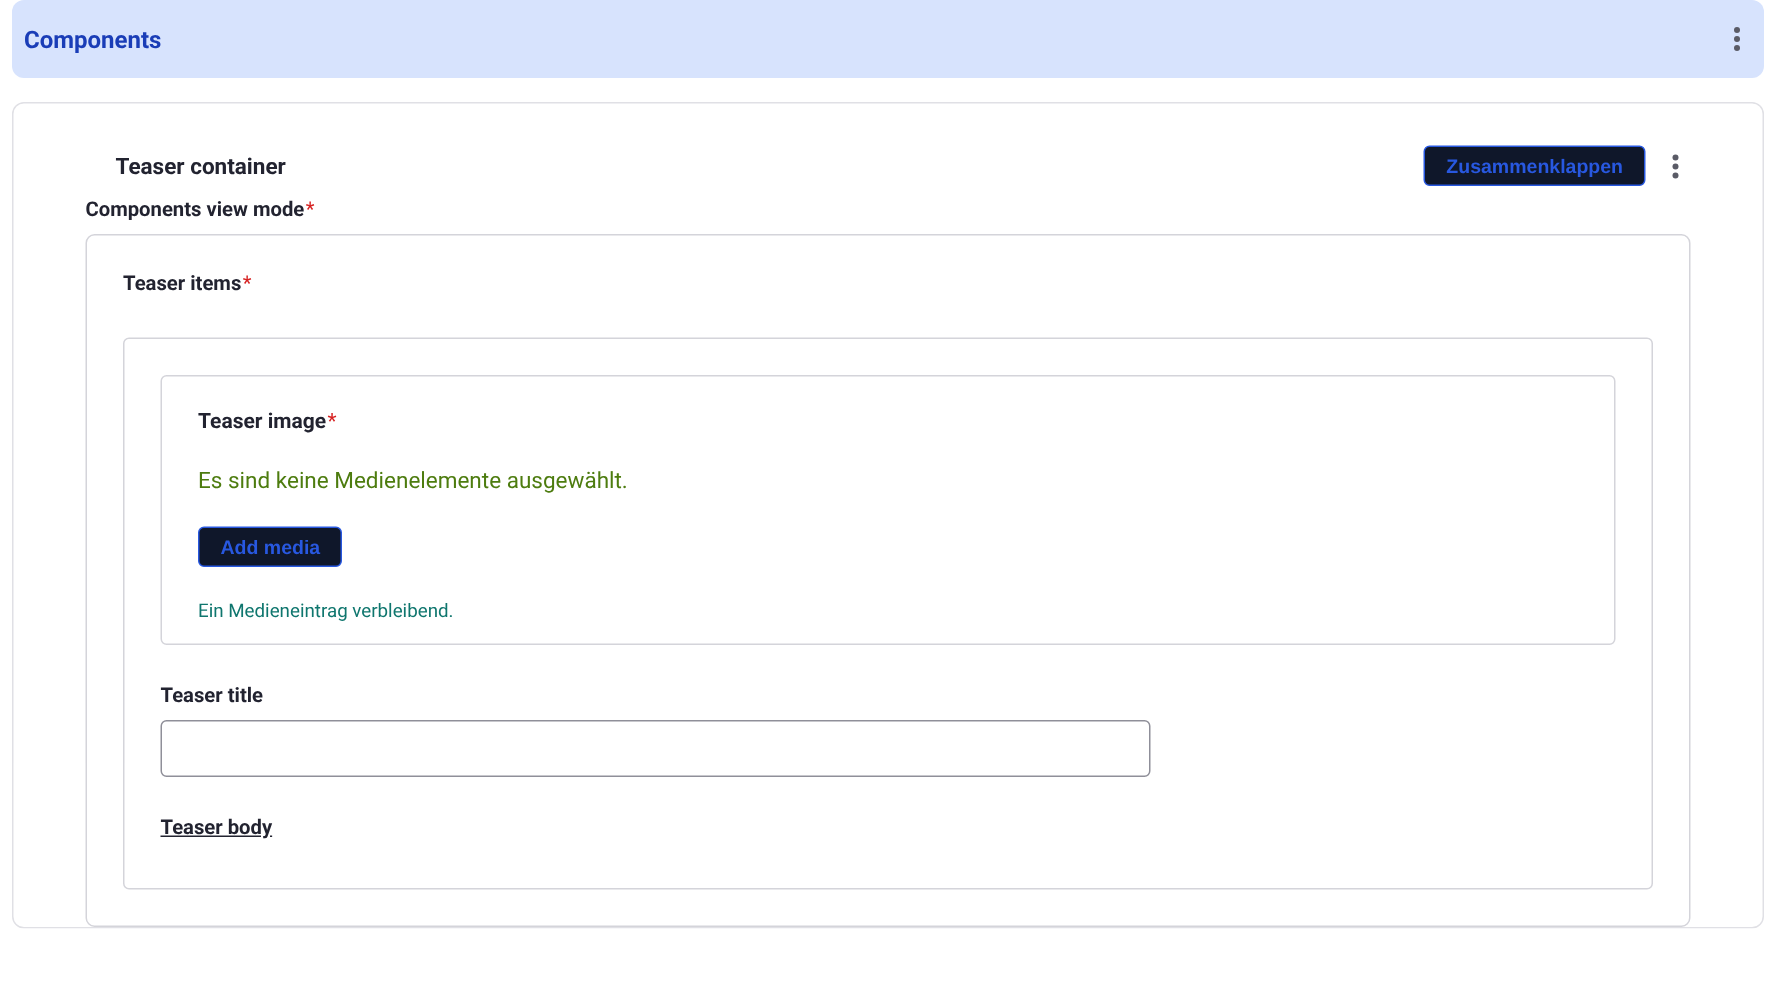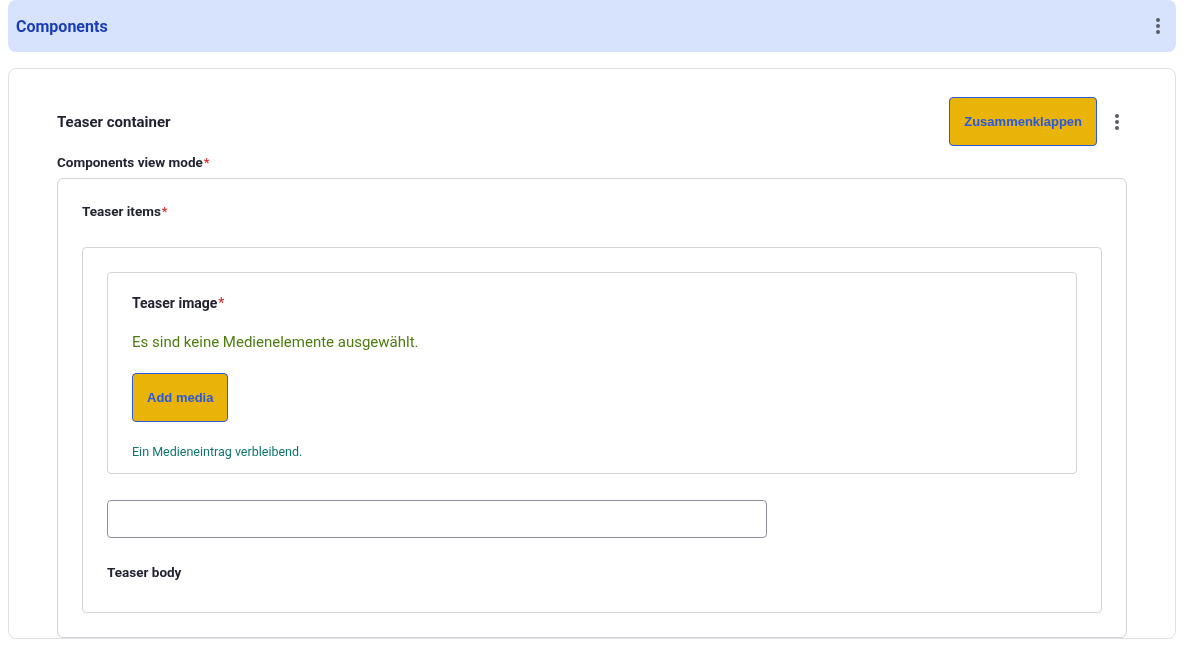--- a/index.html
+++ b/index.html
@@ -55,32 +55,33 @@
     .card-header {
       display: flex;
       align-items: center;
       justify-content: space-between;
       margin-bottom: 8px;
     }
     .card-title {
       font-weight: 700;
       font-size: 15px;
       color: #222330;
+      margin-left: 20px;
     }
     .header-actions {
       display: flex;
       align-items: center;
       gap: 10px;
     }
     .btn-outline {
-      background: #eab308;
+      background: #0f172a;
       border: 1.5px solid #2858e0;
       color: #2858e0;
       border-radius: 4px;
-      padding: 16px 14px;
+      padding: 5px 14px;
       font-weight: 600;
       font-size: 13px;
       cursor: pointer;
     }
     .field-label {
       font-weight: 700;
       font-size: 13.5px;
       color: #222330;
       margin-bottom: 8px;
       display: block;
@@ -176,20 +177,21 @@
       padding: 10px 12px;
       font-size: 14px;
       background: #fff;
       color: #222330;
     }
     .field-block {
       margin-bottom: 26px;
     }
     .field-block:last-child {
       margin-bottom: 0;
+      text-decoration: underline;
     }
   </style>
 </head>
 <body>
 
 <div class="header-bar">
   <div class="header-title">Components</div>
   <div class="kebab-icon">
     <span></span>
       <span></span>
@@ -227,20 +229,21 @@
       <div class="media-box">
         <div class="media-label">
           <span>Teaser image</span><span class="required-star">*</span>
         </div>
         <div class="media-empty">Es sind keine Medienelemente ausgewählt.</div>
         <button class="btn-outline">Add media</button>
         <div class="media-hint">Ein Medieneintrag verbleibend.</div>
       </div>
 
       <div class="field-block">
+        <label class="field-label">Teaser title</label>
         <input type="text" class="text-input" value="" style="">
       </div>
 
       <div class="field-block">
         <label class="field-label">Teaser body</label>
       </div>
 
     </div>
   </div>
 

